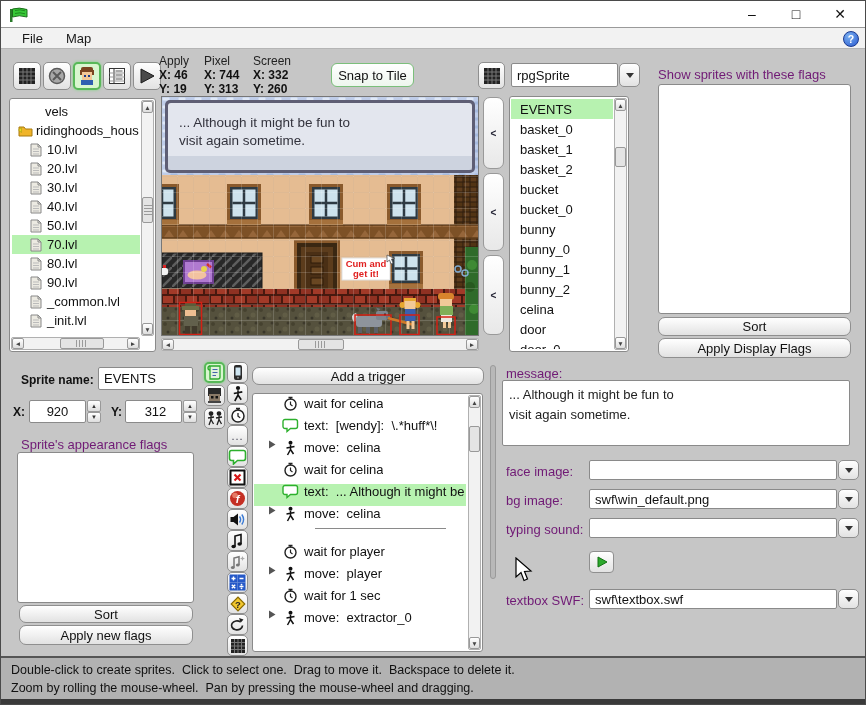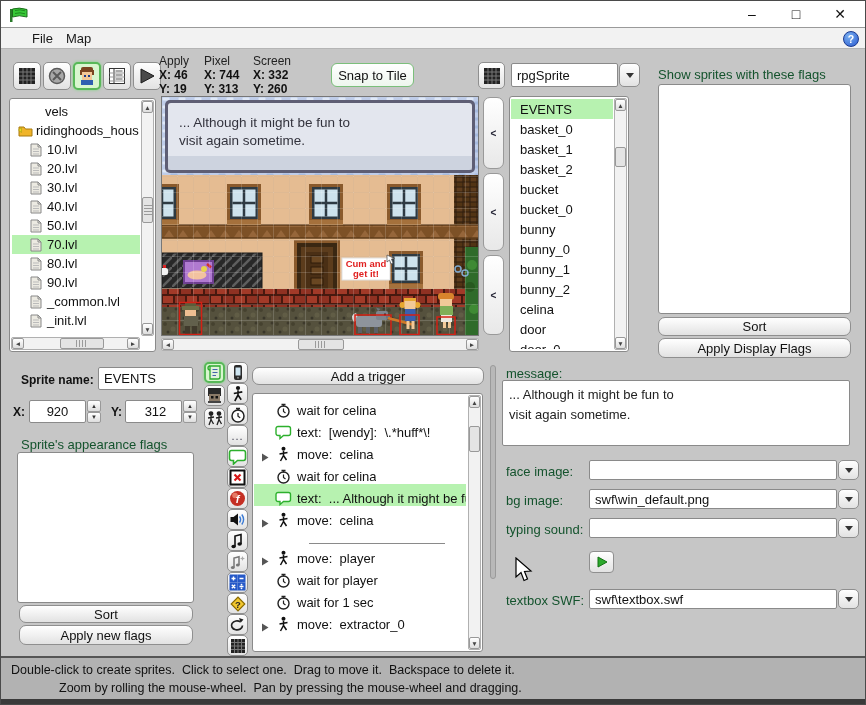--- a/index.html
+++ b/index.html
@@ -15,21 +15,21 @@
           background:radial-gradient(circle at 35% 30%, #7ab0f0, #2a5ad0);
           border:1px solid #1a3a90;color:#fff;font-size:10.5px;font-weight:bold;
           display:flex;align-items:center;justify-content:center; }
   .btn { background:linear-gradient(#ffffff,#e2e2e2);border:1px solid #8f8f8f;border-radius:5px;
          display:flex;align-items:center;justify-content:center;font-size:13px;color:#111; }
   .tool { width:28px;height:28px; }
   .tool.tsel, .tbx.tsel { border:2px solid #58b858;background:#d9f6cf;box-shadow:0 0 3px #7ed87e; }
   .coord-h { font-size:12px;color:#222; }
   .coord-v { font-size:12px;font-weight:bold;color:#111; }
   .snap { border:1.5px solid #7bbf7b;border-radius:6px;background:linear-gradient(#ffffff,#eef6ee); }
-  .label13 { font-size:13px;color:#14532d; }
+  .label13 { font-size:13px;color:#701a75; }
   .panel { position:absolute;background:#fff;border:1px solid #8a8a8a;border-radius:3px; }
   .field { position:absolute;background:#fff;border:1px solid #8a8a8a;border-radius:2px;font-size:13px;padding:0 5px;color:#111; }
   .dd-car { width:0;height:0;border-left:4px solid transparent;border-right:4px solid transparent;border-top:5px solid #333; }
   .tree-row { height:19px;display:flex;align-items:center;font-size:13px;color:#111;white-space:nowrap;overflow:hidden; }
   .tree-row.sel { background:#b7f2b0; }
   .tree-row .ticon { display:inline-flex;width:16px;justify-content:center;flex:none; }
   .tree-row .ticon.folder { margin-left:5px; }
   .tree-row .ticon.file { margin-left:16px; }
   .tree-row .tlabel { margin-left:3px; }
   .tree-row.root .tlabel { margin-left:17px; }
@@ -40,21 +40,21 @@
   .sb-btn { position:absolute;background:linear-gradient(#fff,#ddd);border:1px solid #999;border-radius:2px;
             display:flex;align-items:center;justify-content:center;font-size:6.5px;color:#444; }
   .sb-thumb { position:absolute;background:#e4e4e4;border:1px solid #999;border-radius:2px;
               display:flex;align-items:center;justify-content:center; }
   .gripV { width:12px;height:7px;background:repeating-linear-gradient(90deg,#9a9a9a 0 1px,transparent 1px 3px); }
   .gripH { height:10px;width:8px;background:repeating-linear-gradient(0deg,#9a9a9a 0 1px,transparent 1px 3px); }
   .panbtn { position:absolute;left:482px;width:21px;background:linear-gradient(#ffffff,#e8e8e8);
             border:1px solid #999;border-radius:7px;display:flex;align-items:center;justify-content:center;
             font-size:10px;color:#223;font-weight:bold; }
   .tbx { position:absolute;width:21px;height:21px; }
-  .trow { display:flex;align-items:flex-end;height:22px;padding-left:4px;font-size:13px;color:#111; }
+  .trow { display:flex;align-items:flex-start;height:22px;padding-left:11px;font-size:13px;color:#111; }
   .trow.sel { background:#b7f2b0; }
   .trow.muted { color:#8f8f8f; }
   .trow .slot-arrow { width:14px;display:inline-flex;justify-content:center;flex:none; }
   .trow .slot-icon { width:22px;display:inline-flex;justify-content:center;flex:none; }
   .trow .ttext { margin-left:3px;white-space:pre;overflow:hidden; }
   .tdiv { justify-content:center; }
   .divline { width:65%;border-top:1px solid #8a8a8a;margin-left:30px; }
   .boldlab { font-size:12px;font-weight:bold;color:#111; }
   .spin { position:absolute;width:14px;display:flex;flex-direction:column; }
   .spin div { flex:1;background:linear-gradient(#fff,#ddd);border:1px solid #999;border-radius:2px;
@@ -75,21 +75,21 @@
           <path d="M3.5 2 Q10 0 18 2.5 L18 10 Q10 7.5 3.5 10 Z" fill="#37c837" stroke="#1c6e1c" stroke-width="1"></path>
           <path d="M6 3.5 Q11 2 16 3.8 M6 6.5 Q11 5 16 6.8" stroke="#1e8a1e" fill="none"></path>
         </svg>
     </span>
     <span class="abs winctl" style="left:736px;">–</span>
     <span class="abs winctl" style="left:780px;">□</span>
     <span class="abs winctl" style="left:824px;">✕</span>
   </div>
 
   <div class="abs menubar"></div>
-  <span class="abs menu-item" style="left:31px;">File</span>
+  <span class="abs menu-item" style="left:21px;">File</span>
   <span class="abs menu-item" style="left:65px;">Map</span>
   <div class="abs help">
       <span>?</span>
     </div>
 
   <div id="tool-row">
       <div class="abs btn tool" style="left: 12px; top: 61px;">
         <svg width="18" height="18">
           <rect x="1" y="1" width="16" height="16" fill="#222"></rect>
           <g stroke="#777">
@@ -634,43 +634,43 @@
               <circle cx="6.5" cy="2.8" r="2" fill="#111"></circle>
               <path d="M6.5 5v4.5M6.5 9.5L3.5 15M6.5 9.5l3 4.5M2.5 8l8-1.5" stroke="#111" stroke-width="1.5" fill="none"></path>
             </svg>
           </span>
           <span class="ttext">move:  celina</span>
         </div>
         <div class="trow tdiv" style="height: 16px;">
           <div class="divline"></div>
         </div>
         <div class="trow">
-          <span class="slot-arrow">
-            <svg width="8" height="9">
-              <path d="M1 .5L7.5 4.5 1 8.5z" fill="#555"></path>
-            </svg>
-          </span>
-          <span class="slot-icon">
-            <svg width="13" height="16">
-              <circle cx="6.5" cy="2.8" r="2" fill="#111"></circle>
-              <path d="M6.5 5v4.5M6.5 9.5L3.5 15M6.5 9.5l3 4.5M2.5 8l8-1.5" stroke="#111" stroke-width="1.5" fill="none"></path>
-            </svg>
-          </span>
-          <span class="ttext">move:  player</span>
-        </div>
-        <div class="trow">
           <span class="slot-arrow"></span>
           <span class="slot-icon">
             <svg width="15" height="15">
               <circle cx="7.5" cy="8.5" r="5.5" fill="#fff" stroke="#222" stroke-width="1.4"></circle>
               <path d="M5.5 1.5h4M7.5 1.5v2" stroke="#222" stroke-width="1.4"></path>
               <path d="M7.5 5.5v3l2 1.5" stroke="#222" stroke-width="1.2" fill="none"></path>
             </svg>
           </span>
           <span class="ttext">wait for player</span>
+        </div>
+        <div class="trow">
+          <span class="slot-arrow">
+            <svg width="8" height="9">
+              <path d="M1 .5L7.5 4.5 1 8.5z" fill="#555"></path>
+            </svg>
+          </span>
+          <span class="slot-icon">
+            <svg width="13" height="16">
+              <circle cx="6.5" cy="2.8" r="2" fill="#111"></circle>
+              <path d="M6.5 5v4.5M6.5 9.5L3.5 15M6.5 9.5l3 4.5M2.5 8l8-1.5" stroke="#111" stroke-width="1.5" fill="none"></path>
+            </svg>
+          </span>
+          <span class="ttext">move:  player</span>
         </div>
         <div class="trow">
           <span class="slot-arrow"></span>
           <span class="slot-icon">
             <svg width="15" height="15">
               <circle cx="7.5" cy="8.5" r="5.5" fill="#fff" stroke="#222" stroke-width="1.4"></circle>
               <path d="M5.5 1.5h4M7.5 1.5v2" stroke="#222" stroke-width="1.4"></path>
               <path d="M7.5 5.5v3l2 1.5" stroke="#222" stroke-width="1.2" fill="none"></path>
             </svg>
           </span>
@@ -736,21 +736,21 @@
 
   <div class="abs" style="left:512px;top:556px;z-index:50;">
     <svg width="20" height="26">
         <path d="M3 1 L3 20 L8 15.5 L11 23.5 L14.5 22 L11.5 14.5 L18 14 Z" fill="#fff" stroke="#000" stroke-width="1.2"></path>
       </svg>
   </div>
 
   <div class="abs" style="left:0;top:655px;width:866px;height:2px;background:#555;"></div>
   <div class="abs" style="left:0;top:657px;width:866px;height:41px;background:#b2b2b2;"></div>
   <span class="statusline" style="left:10px;top:662px;">Double-click to create sprites.  Click to select one.  Drag to move it.  Backspace to delete it.</span>
-  <span class="statusline" style="left:10px;top:680px;margin-left:48px;">Zoom by rolling the mouse-wheel.  Pan by pressing the mouse-wheel and dragging.</span>
+  <span class="statusline" style="left:10px;top:680px;">Zoom by rolling the mouse-wheel.  Pan by pressing the mouse-wheel and dragging.</span>
   <div class="abs" style="left:0;top:698px;width:866px;height:7px;background:#3a3a3a;"></div>
 
 <div class="btn tbx tsel" style="left: 203px; top: 361px;">
       <svg width="17" height="17">
         <path d="M4 2h10v11q0 2-2 2H4z" fill="#dff2da" stroke="#2daa2d" stroke-width="1.3"></path>
         <path d="M4 2q-2 0-2 2t2 2" fill="none" stroke="#2daa2d" stroke-width="1.3"></path>
         <path d="M6.5 5.5h5M6.5 8.5h5M6.5 11.5h3.5" stroke="#4466aa"></path>
       </svg>
     </div>
     <div class="btn tbx" style="left: 203px; top: 384px;">

